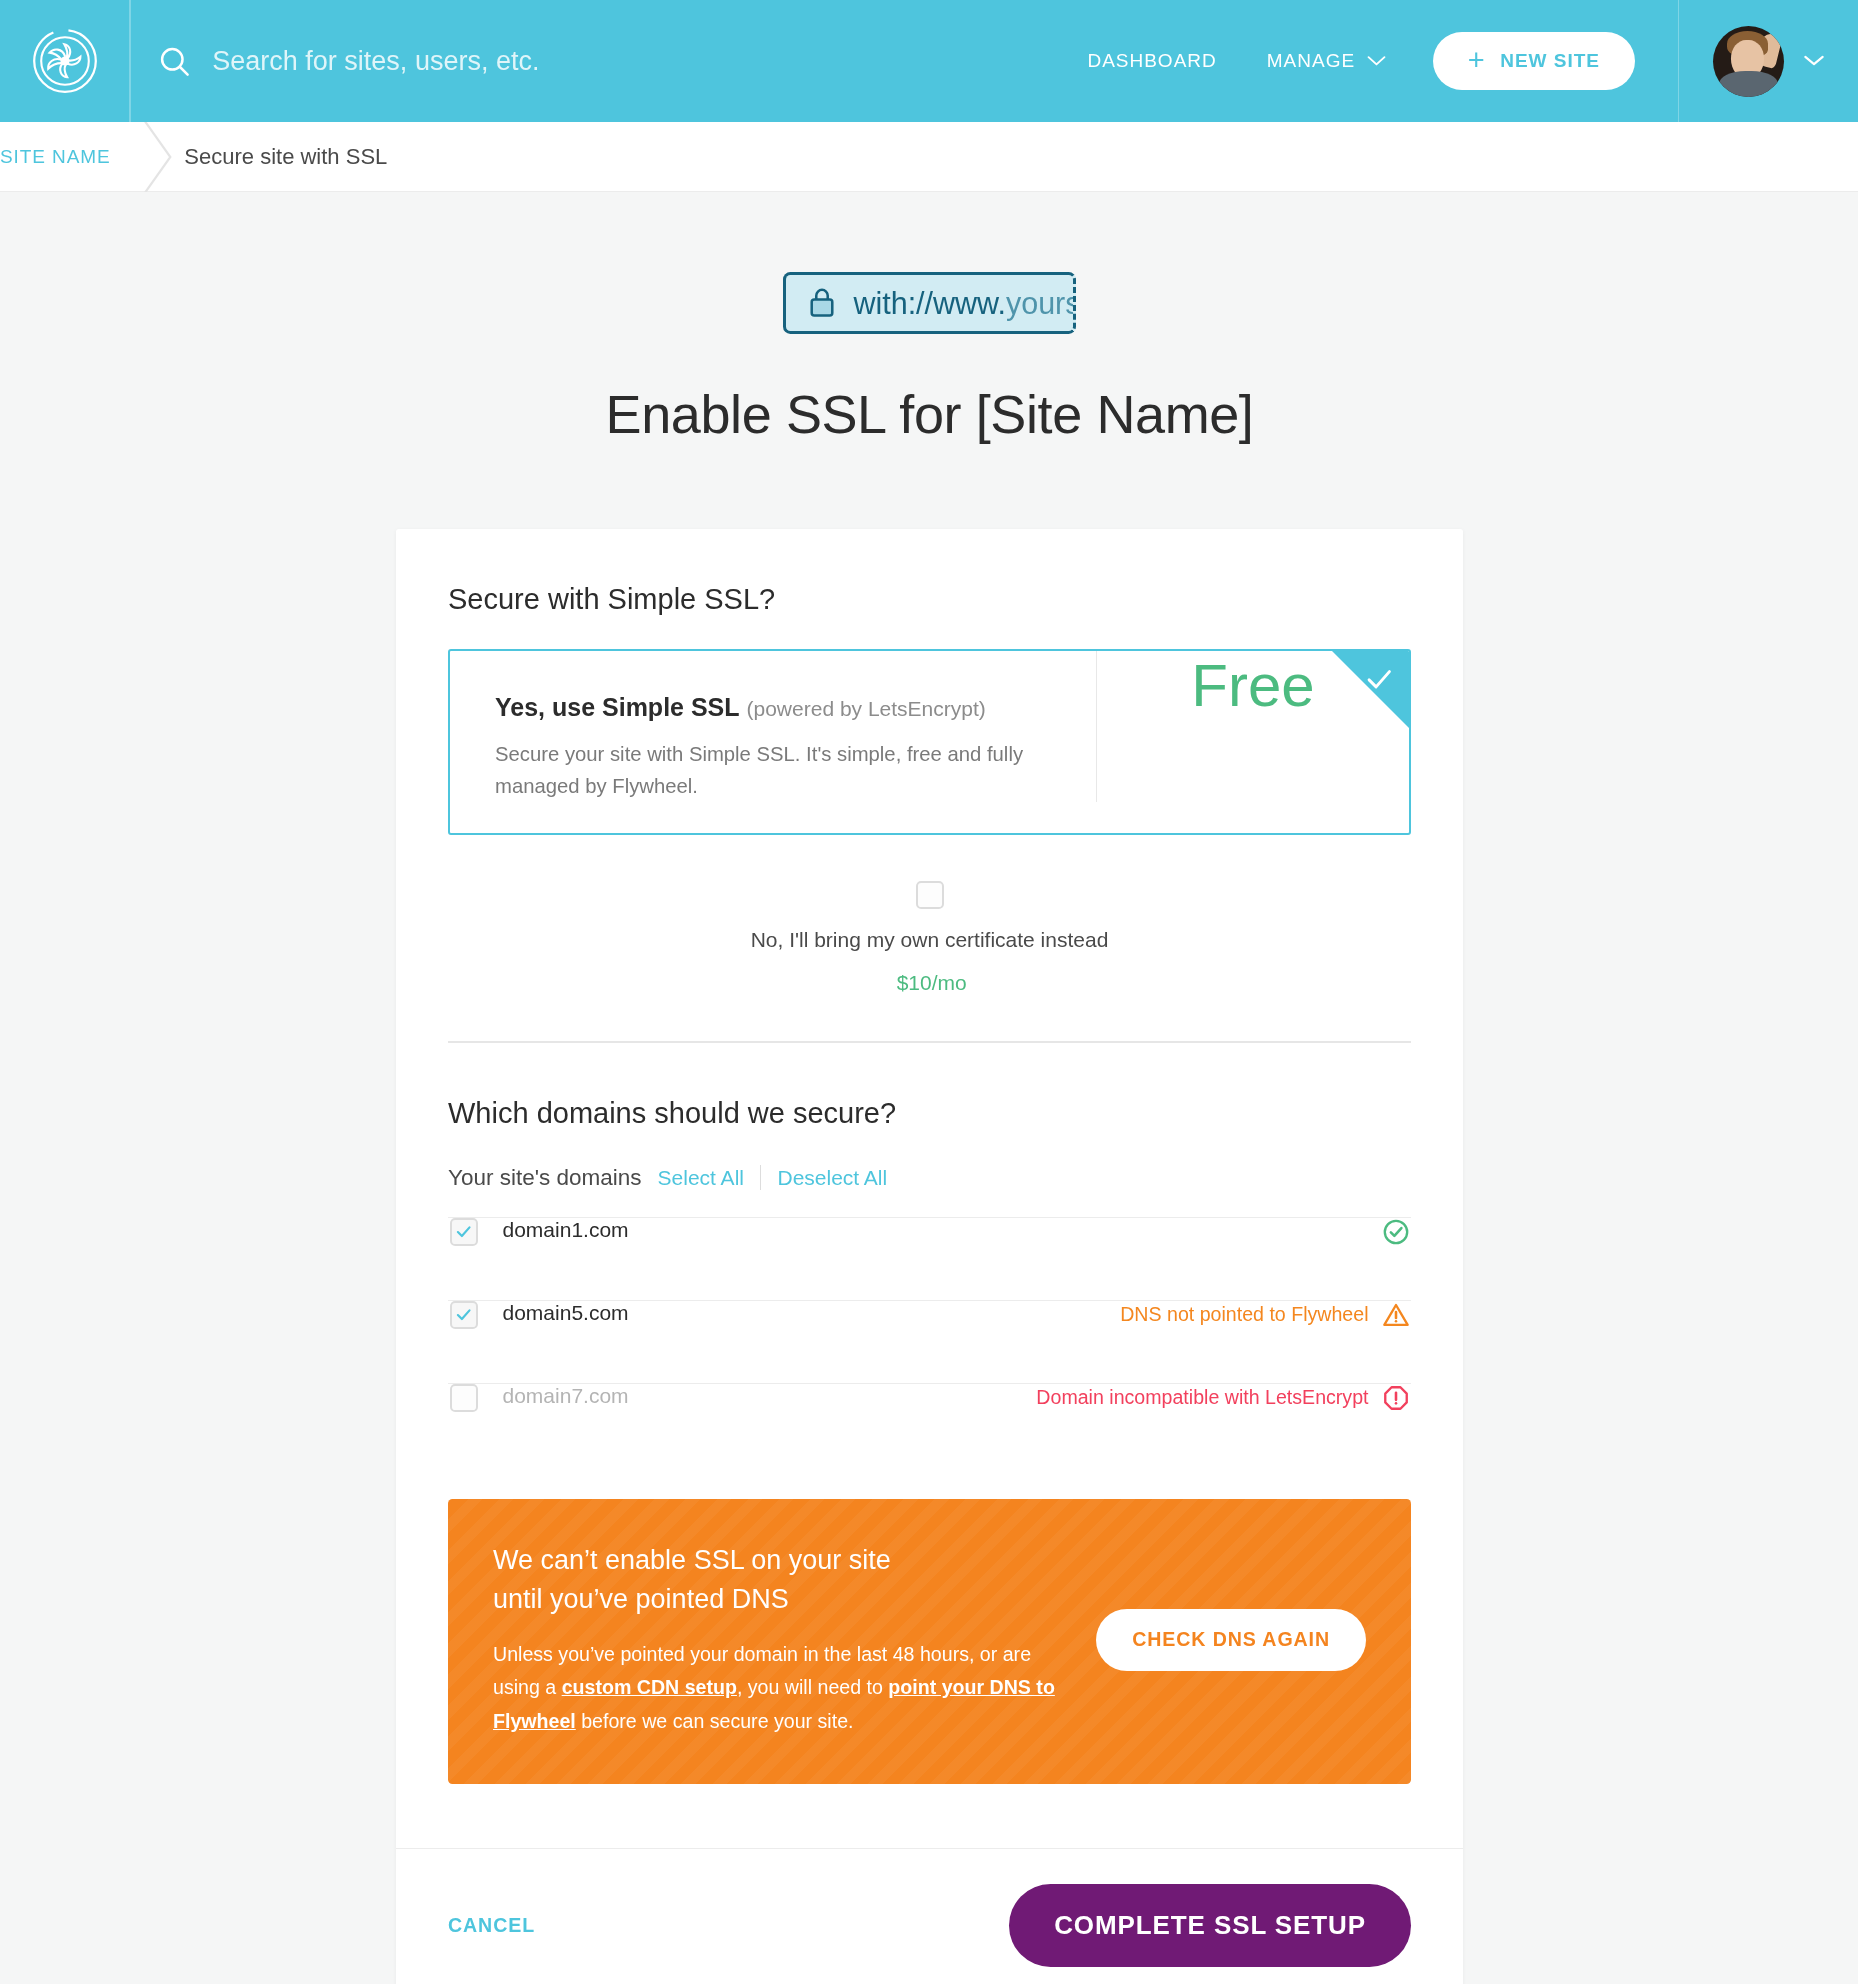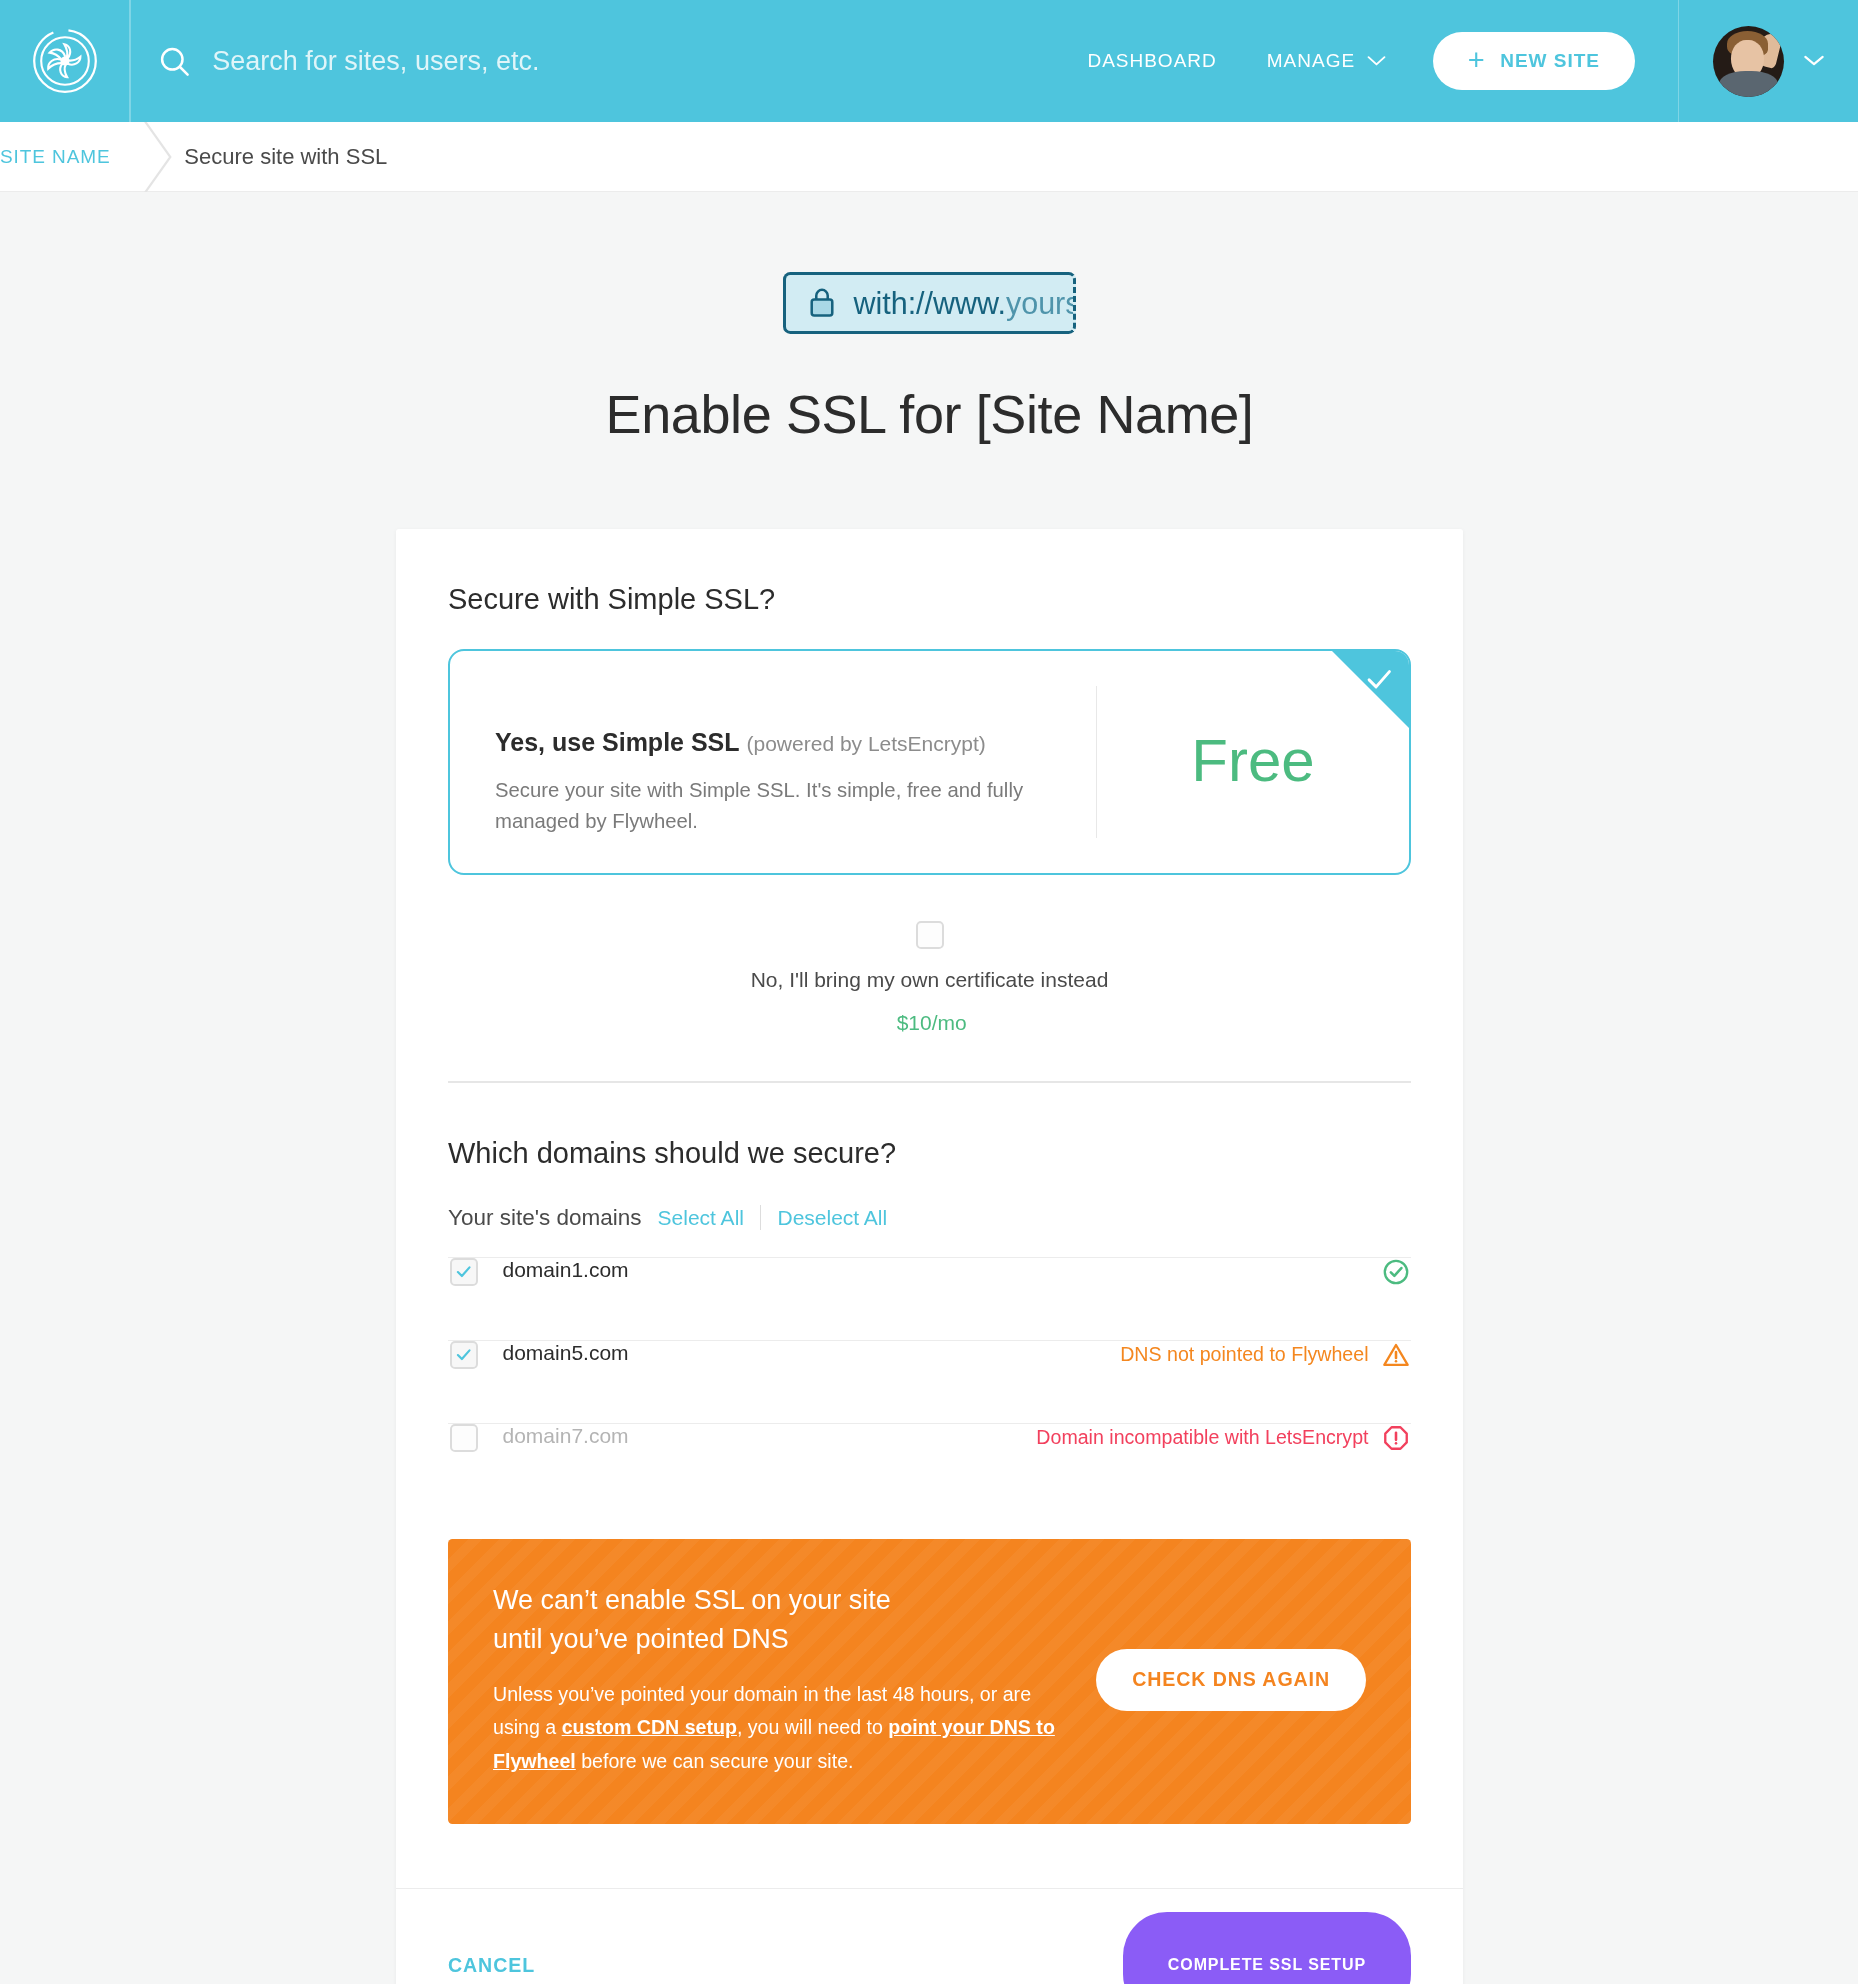--- a/index.html
+++ b/index.html
@@ -228,25 +228,25 @@
     font-size: 29px;
     color: #2c2c2c;
     font-weight: normal;
     margin-bottom: 33px;
   }
 
   
   .ssl-option {
     position: relative;
     border: 2.2px solid #4ec5dd;
-    border-radius: 16px;
-    display: flex;
-    align-items: center;
+    border-radius: 3px;
+    display: flex;
+    align-items: flex-start;
     overflow: hidden;
-    height: 226px;
+    height: 186px;
   }
   .ribbon {
     position: absolute;
     top: 0; right: 0;
     width: 0; height: 0;
     border-top: 77px solid #4ec5dd;
     border-left: 77px solid transparent;
   }
   .ribbon-check {
     position: absolute;
@@ -426,27 +426,27 @@
     border: none;
     color: #4ec5dd;
     font-size: 19.6px;
     font-weight: bold;
     letter-spacing: 0.9px;
     font-family: "Liberation Sans", sans-serif;
     cursor: pointer;
     padding: 0;
   }
   .complete-btn {
-    background: #8b5cf6;
+    background: #701a75;
     color: #ffffff;
     border: none;
     border-radius: 44px;
-    height: 106px;
+    height: 83px;
     padding: 0 45px;
-    font-size: 16px;
+    font-size: 26px;
     font-weight: bold;
     letter-spacing: 0.9px;
     font-family: "Liberation Sans", sans-serif;
     cursor: pointer;
     white-space: nowrap;
   }
   .page-bottom-space { height: 87px; }
 </style>
 </head>
 <body>

